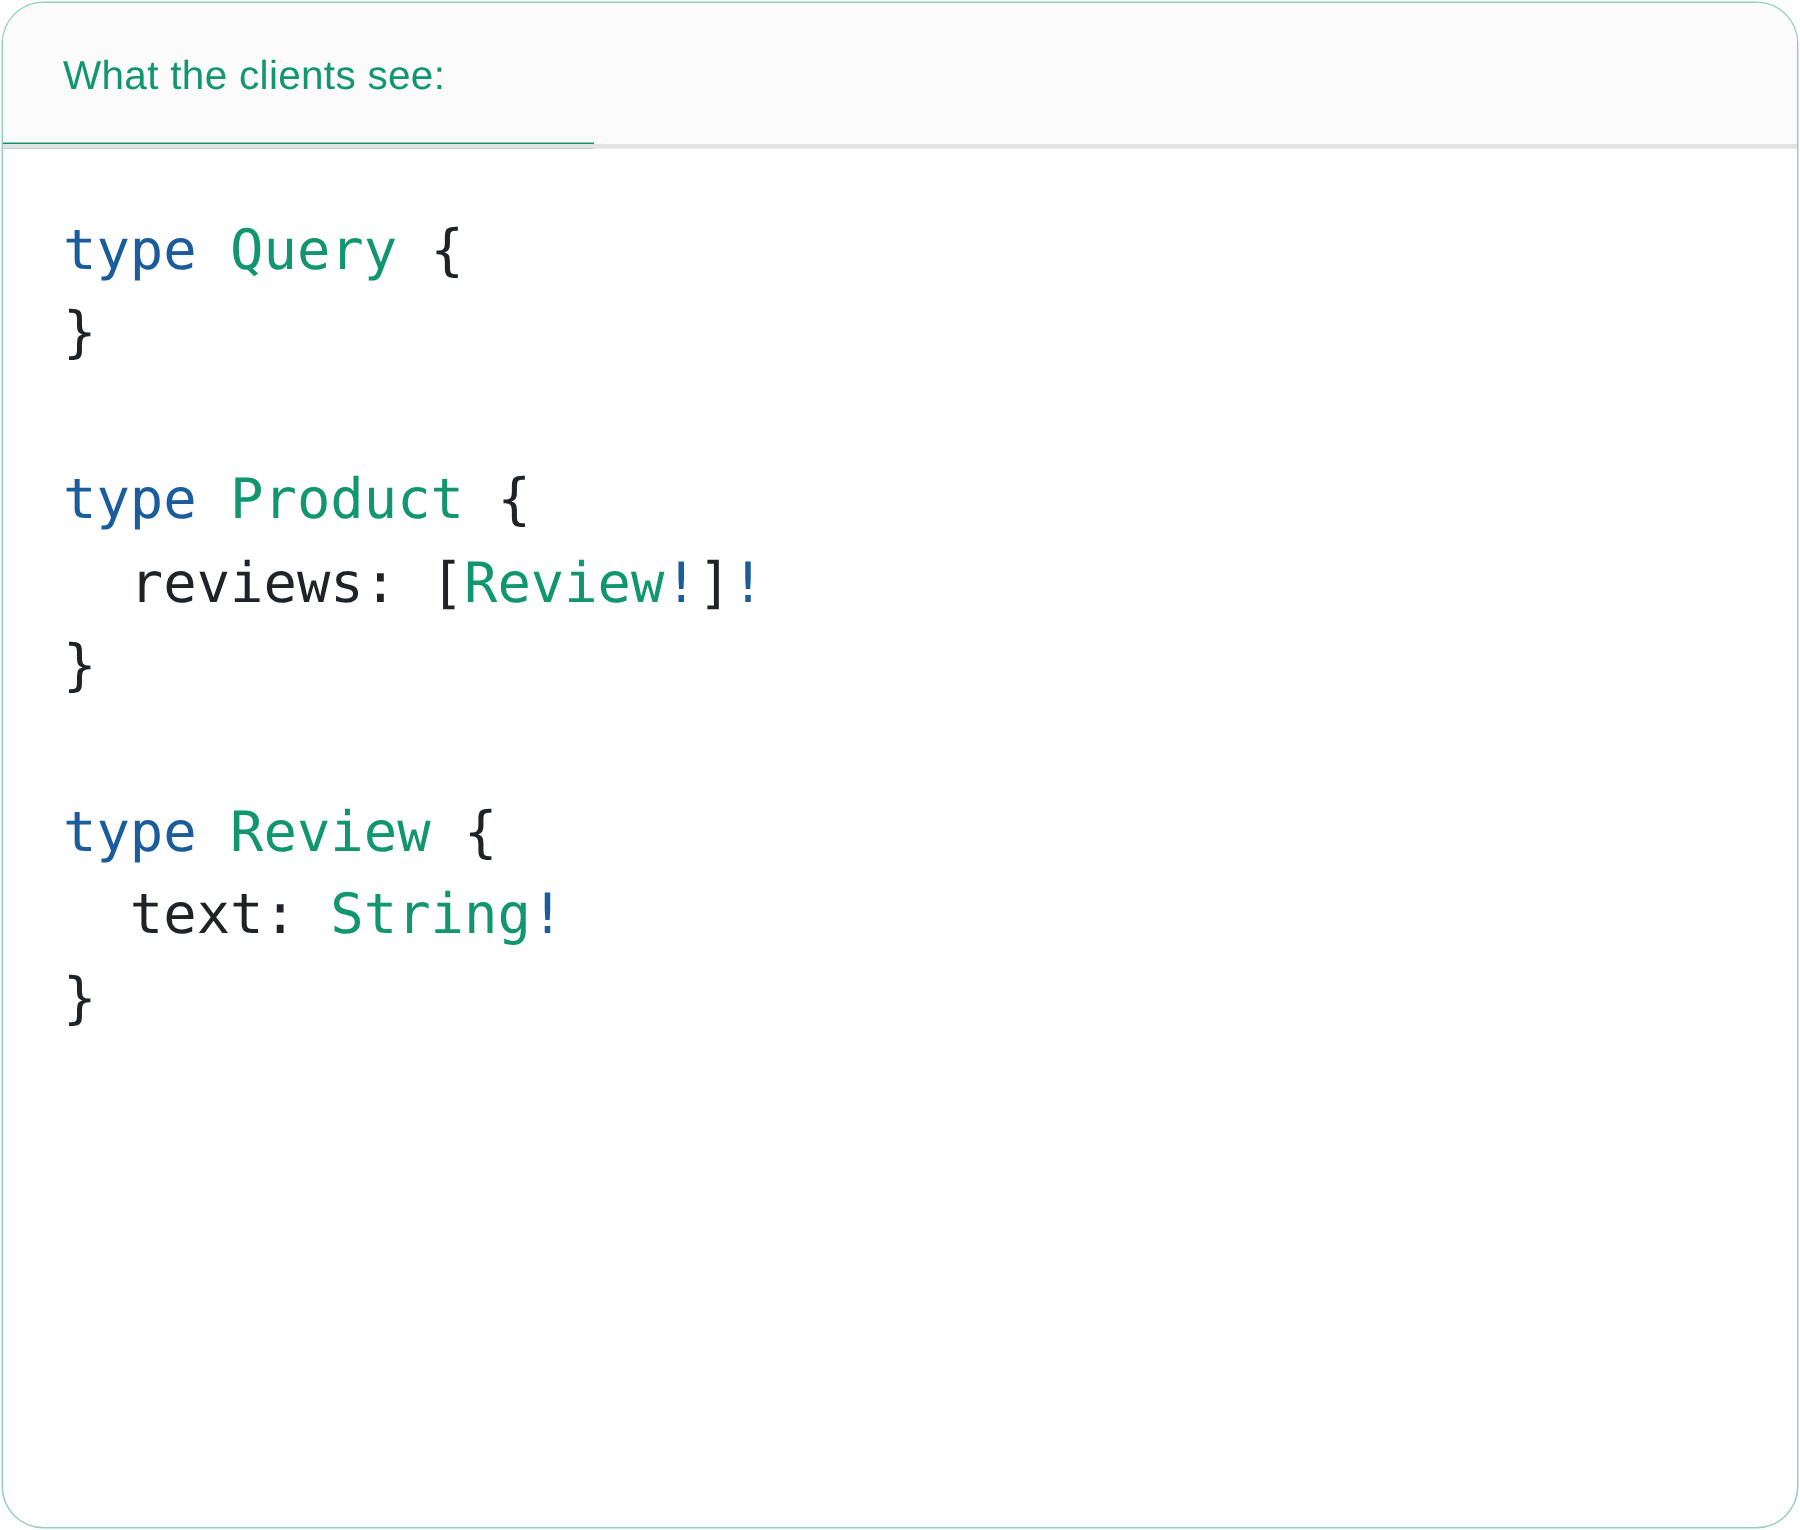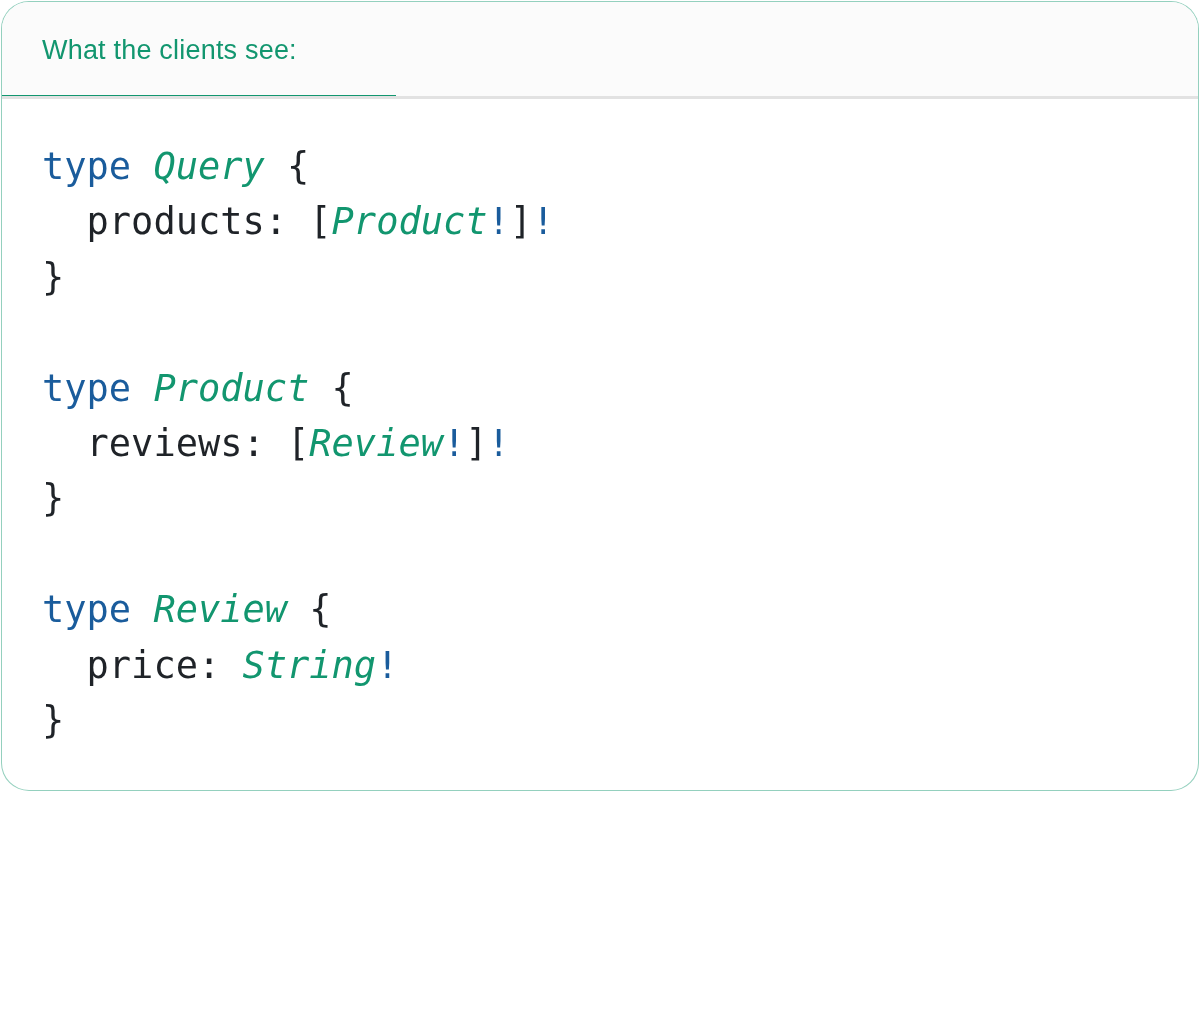--- a/index.html
+++ b/index.html
@@ -14,21 +14,21 @@
   html, body {
     width: 1200px;
     height: 1020px;
     background: #ffffff;
     font-family: "Liberation Sans", sans-serif;
     overflow: hidden;
   }
   .card {
     position: absolute;
     left: 1px; top: 1px;
-    width: 1198px; height: 790px;
+    width: 1198px; height: 1018px;
     background: #ffffff;
     border: 1px solid var(--card-border);
     border-radius: 28px;
     overflow: hidden;
   }
   .tab-header {
     position: relative;
     height: 97px;
     background: var(--header-bg);
   }
@@ -65,41 +65,40 @@
     background: #ffffff;
   }
   .code-line {
     font-family: "DejaVu Sans Mono", "Liberation Mono", monospace;
     font-size: 37px;
     line-height: 55.4px;
     height: 55.4px;
     white-space: pre;
   }
   .tok-kw { color: var(--kw-blue); }
-  .tok-ty { color: var(--accent); font-style: italic; }
+  .tok-ty { color: var(--accent); }
   .tok-bg { color: var(--kw-blue); }
   .tok-pl { color: var(--plain); }
 </style>
 </head>
 <body>
 
 <div class="card">
   <div class="tab-header">
     <div class="tab">
       <span class="tab-label">What the clients see:</span>
       <span class="tab-underline"></span>
     </div>
     <div class="header-divider"></div>
   </div>
   <div class="code-area">
       <div class="code-line"><span class="tok-kw">type</span><span class="tok-pl"> </span><span class="tok-ty">Query</span><span class="tok-pl"> {</span></div>
-      <div class="code-line"><span class="tok-pl">  products: [</span><span class="tok-ty">Product</span><span class="tok-bg">!</span><span class="tok-pl">]</span><span class="tok-bg">!</span></div>
       <div class="code-line"><span class="tok-pl">}</span></div>
       <div class="code-line"></div>
       <div class="code-line"><span class="tok-kw">type</span><span class="tok-pl"> </span><span class="tok-ty">Product</span><span class="tok-pl"> {</span></div>
       <div class="code-line"><span class="tok-pl">  reviews: [</span><span class="tok-ty">Review</span><span class="tok-bg">!</span><span class="tok-pl">]</span><span class="tok-bg">!</span></div>
       <div class="code-line"><span class="tok-pl">}</span></div>
       <div class="code-line"></div>
       <div class="code-line"><span class="tok-kw">type</span><span class="tok-pl"> </span><span class="tok-ty">Review</span><span class="tok-pl"> {</span></div>
-      <div class="code-line"><span class="tok-pl">  price: </span><span class="tok-ty">String</span><span class="tok-bg">!</span></div>
+      <div class="code-line"><span class="tok-pl">  text: </span><span class="tok-ty">String</span><span class="tok-bg">!</span></div>
       <div class="code-line"><span class="tok-pl">}</span></div>
     </div>
 </div>
 
 </body></html>

